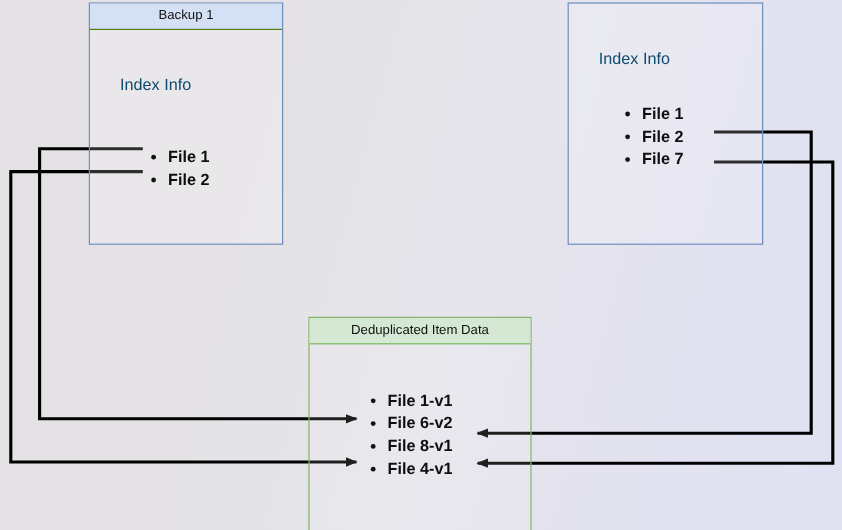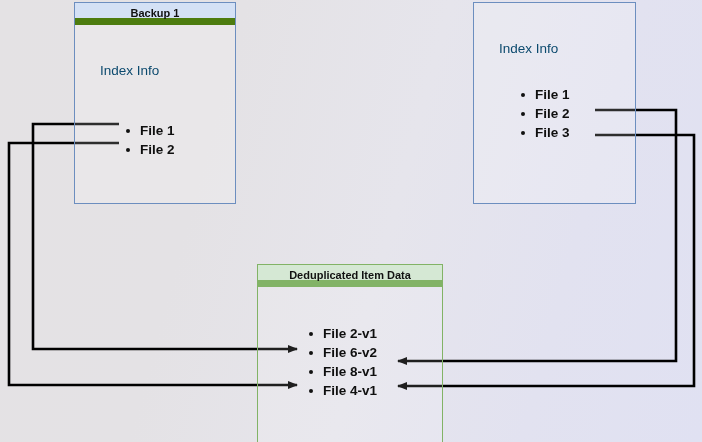--- a/index.html
+++ b/index.html
@@ -31,24 +31,24 @@
     box-sizing: border-box;
     border: 1px solid #6c8ebf;
     background: rgba(255,255,255,0.18);
   }
   .node .hdr {
     box-sizing: border-box;
     height: 22px;
     line-height: 21px;
     text-align: center;
     font-size: 11px;
-    font-weight: bold;
+    font-weight: normal;
     color: #111111;
     background: #d4e1f5;
-    border-bottom: 7px solid #4d7c0f;
+    border-bottom: 1px solid #4d7c0f;
   }
   .node .body {
     position: relative;
     height: calc(100% - 22px);
   }
 
   .node-green {
     border-color: #82b366;
     background: rgba(255,255,255,0.12);
   }
@@ -125,30 +125,30 @@
       </ul>
     </div>
   </div>
 
   <div class="node" style="left:473px; top:2px; width:163px; height:202px;">
     <div class="body">
       <div class="caption" style="left:25px; top:38px;">Index Info</div>
       <ul class="bullets" style="left:44px; top:82px;">
         <li>File 1</li>
         <li>File 2</li>
-        <li>File 3</li>
+        <li>File 7</li>
       </ul>
     </div>
   </div>
 
   <div class="node node-green" style="left:257px; top:264px; width:186px; height:190px;">
     <div class="hdr">Deduplicated Item Data</div>
     <div class="body">
       <ul class="bullets" style="left:48px; top:37px;">
-        <li>File 2-v1</li>
+        <li>File 1-v1</li>
         <li>File 6-v2</li>
         <li>File 8-v1</li>
         <li>File 4-v1</li>
       </ul>
     </div>
   </div>
 
 </div>
 
 </body></html>

